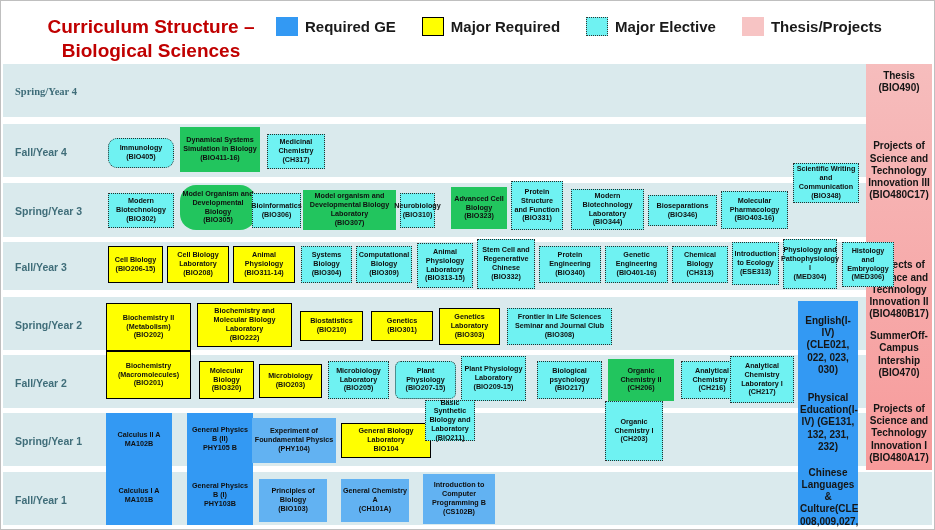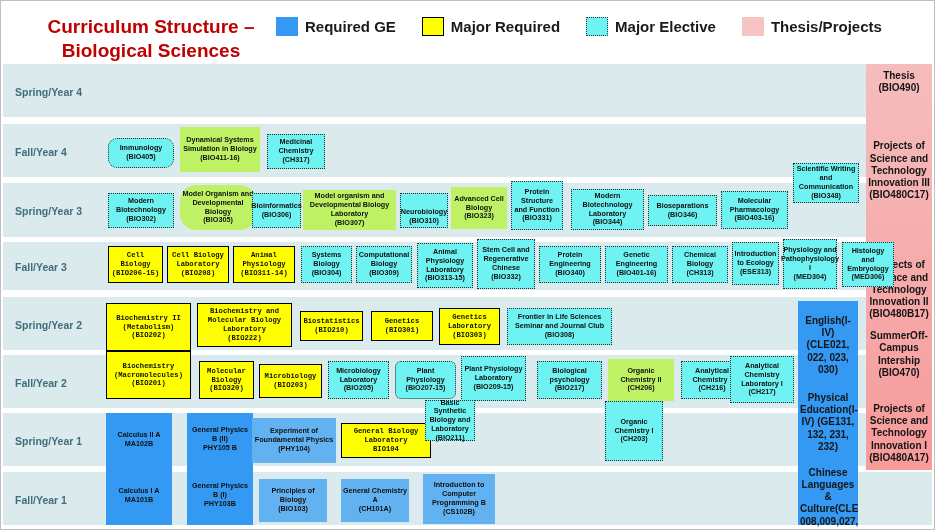--- a/index.html
+++ b/index.html
@@ -29,23 +29,23 @@
   .vcol.pink{background:linear-gradient(#f6bdbd,#f79a9a);}
   .vtext{font-size:10px;font-weight:bold;color:#151515;text-align:center;line-height:1.22;
          padding:0 2px;box-sizing:border-box;}
 
   
   .box{position:absolute;box-sizing:border-box;display:flex;align-items:center;
        justify-content:center;text-align:center;font-size:7.2px;font-weight:bold;
        color:#101010;line-height:1.22;padding:1px 2px;}
   .ge{background:#3399f3;}
   .ge2{background:#62b2f2;}
-  .mr{background:#ffff00;border:1.4px solid #000;font-family:Liberation Mono, monospace;}
+  .mr{background:#ffff00;border:1.4px solid #000;}
   .me{background:#6ff2f2;border:1.5px dotted #2b2b2b;}
-  .me-solid{background:#bef264;}
+  .me-solid{background:#22c55e;}
 </style>
 </head>
 <body>
 
 <div id="page">
 
   <div id="title">
     <div>Curriculum Structure –</div>
     <div>Biological Sciences</div>
   </div>
@@ -71,21 +71,21 @@
 
   <div class="rowband" style="top:63px;height:53px;"></div>
   <div class="rowband" style="top:123px;height:53px;"></div>
   <div class="rowband" style="top:182px;height:54px;"></div>
   <div class="rowband" style="top:241px;height:48px;"></div>
   <div class="rowband" style="top:296px;height:53px;"></div>
   <div class="rowband" style="top:354px;height:53px;"></div>
   <div class="rowband" style="top:412px;height:53px;"></div>
   <div class="rowband" style="top:471px;height:53px;"></div>
 
-  <div class="rowlabel" style="top:85px;">Spring/Year 4</div>
+  <div class="rowlabel" style="top:85px;font-family:Liberation Serif, serif;">Spring/Year 4</div>
   <div class="rowlabel" style="top:145px;">Fall/Year 4</div>
   <div class="rowlabel" style="top:204px;">Spring/Year 3</div>
   <div class="rowlabel" style="top:260px;">Fall/Year 3</div>
   <div class="rowlabel" style="top:318px;">Spring/Year 2</div>
   <div class="rowlabel" style="top:376px;">Fall/Year 2</div>
   <div class="rowlabel" style="top:434px;">Spring/Year 1</div>
   <div class="rowlabel" style="top:493px;">Fall/Year 1</div>
 
   <div class="vcol blue" style="left:797px;top:300px;width:60px;height:224px;">
     <div class="vtext" style="padding-top:14px;">English(I-IV) (CLE021, 022, 023, 030)</div>
@@ -116,21 +116,21 @@
   </div>
   <div class="box me-solid" style="left:179px;top:184px;width:76px;height:45px;border-radius:16px;">
     <span><span>Model Organism and Developmental Biology</span><br><span>(BIO305)</span></span>
   </div>
   <div class="box me" style="left:251px;top:192px;width:49px;height:35px;">
     <span><span>Bioinformatics</span><br><span>(BIO306)</span></span>
   </div>
   <div class="box me-solid" style="left:302px;top:189px;width:93px;height:40px;">
     <span><span>Model organism and Developmental Biology Laboratory</span><br><span>(BIO307)</span></span>
   </div>
-  <div class="box me" style="left:399px;top:192px;width:48px;height:35px;align-items:flex-end;">
+  <div class="box me" style="left:399px;top:192px;width:35px;height:35px;">
     <span><span>Neurobiology</span><br><span>(BIO310)</span></span>
   </div>
   <div class="box me-solid" style="left:450px;top:186px;width:56px;height:42px;">
     <span><span>Advanced Cell Biology</span><br><span>(BIO323)</span></span>
   </div>
   <div class="box me" style="left:510px;top:180px;width:52px;height:49px;">
     <span><span>Protein Structure and Function</span><br><span>(BIO331)</span></span>
   </div>
   <div class="box me" style="left:570px;top:188px;width:73px;height:41px;">
     <span><span>Modern Biotechnology Laboratory</span><br><span>(BIO344)</span></span>

